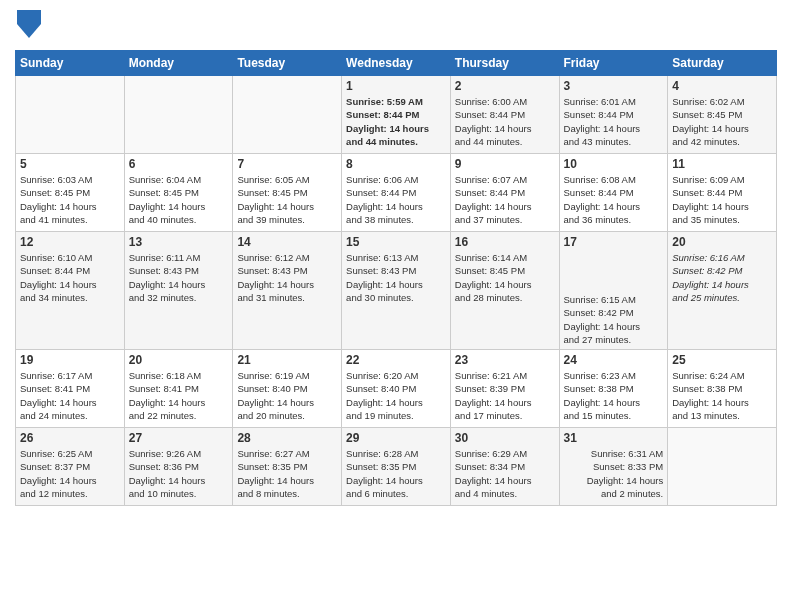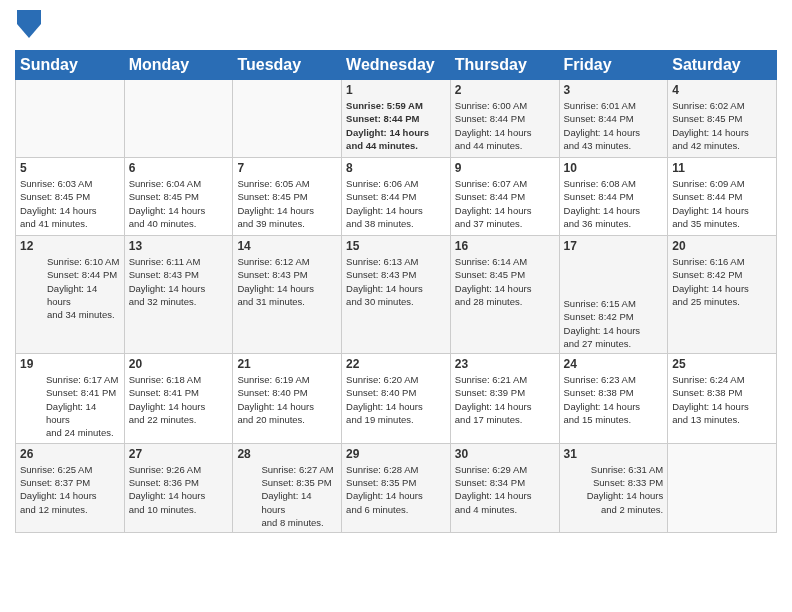--- a/index.html
+++ b/index.html
@@ -54,21 +54,21 @@
       color: #444;
     }
     table {
       width: 100%;
       border-collapse: collapse;
       table-layout: fixed;
     }
     thead th {
       background-color: #2a6db5;
       color: white;
-      font-size: 16px;
+      font-size: 12px;
       font-weight: bold;
       padding: 5px 4px;
       text-align: left;
       border: 1px solid #2a6db5;
     }
     tbody tr {
       background: #fff;
     }
     tbody tr:nth-child(odd) {
       background: #f5f5f5;
@@ -209,21 +209,21 @@
             <div class="day-num">11</div>
             <div class="day-info" style="white-space: pre-line;">Sunrise: 6:09 AM
 Sunset: 8:44 PM
 Daylight: 14 hours
 and 35 minutes.</div>
           </td>
         </tr>
         <tr>
           <td>
             <div class="day-num">12</div>
-            <div class="day-info" style="white-space: pre-line; margin-left: 27px;">Sunrise: 6:10 AM
+            <div class="day-info" style="white-space: pre-line;">Sunrise: 6:10 AM
 Sunset: 8:44 PM
 Daylight: 14 hours
 and 34 minutes.</div>
           </td>
           <td>
             <div class="day-num">13</div>
             <div class="day-info" style="white-space: pre-line;">Sunrise: 6:11 AM
 Sunset: 8:43 PM
 Daylight: 14 hours
 and 32 minutes.</div>
@@ -251,30 +251,30 @@
           </td>
           <td>
             <div class="day-num">17</div>
             <div class="day-info" style="white-space: pre-line; margin-top: 44px;">Sunrise: 6:15 AM
 Sunset: 8:42 PM
 Daylight: 14 hours
 and 27 minutes.</div>
           </td>
           <td>
             <div class="day-num">20</div>
-            <div class="day-info" style="white-space: pre-line;">Sunrise: 6:16 AM
+            <div class="day-info" style="white-space: pre-line; font-style: italic;">Sunrise: 6:16 AM
 Sunset: 8:42 PM
 Daylight: 14 hours
 and 25 minutes.</div>
           </td>
         </tr>
         <tr>
           <td>
             <div class="day-num">19</div>
-            <div class="day-info" style="white-space: pre-line; margin-left: 26px;">Sunrise: 6:17 AM
+            <div class="day-info" style="white-space: pre-line;">Sunrise: 6:17 AM
 Sunset: 8:41 PM
 Daylight: 14 hours
 and 24 minutes.</div>
           </td>
           <td>
             <div class="day-num">20</div>
             <div class="day-info" style="white-space: pre-line;">Sunrise: 6:18 AM
 Sunset: 8:41 PM
 Daylight: 14 hours
 and 22 minutes.</div>
@@ -325,21 +325,21 @@
           </td>
           <td>
             <div class="day-num">27</div>
             <div class="day-info" style="white-space: pre-line;">Sunrise: 9:26 AM
 Sunset: 8:36 PM
 Daylight: 14 hours
 and 10 minutes.</div>
           </td>
           <td>
             <div class="day-num">28</div>
-            <div class="day-info" style="white-space: pre-line; margin-left: 24px;">Sunrise: 6:27 AM
+            <div class="day-info" style="white-space: pre-line;">Sunrise: 6:27 AM
 Sunset: 8:35 PM
 Daylight: 14 hours
 and 8 minutes.</div>
           </td>
           <td>
             <div class="day-num">29</div>
             <div class="day-info" style="white-space: pre-line;">Sunrise: 6:28 AM
 Sunset: 8:35 PM
 Daylight: 14 hours
 and 6 minutes.</div>

